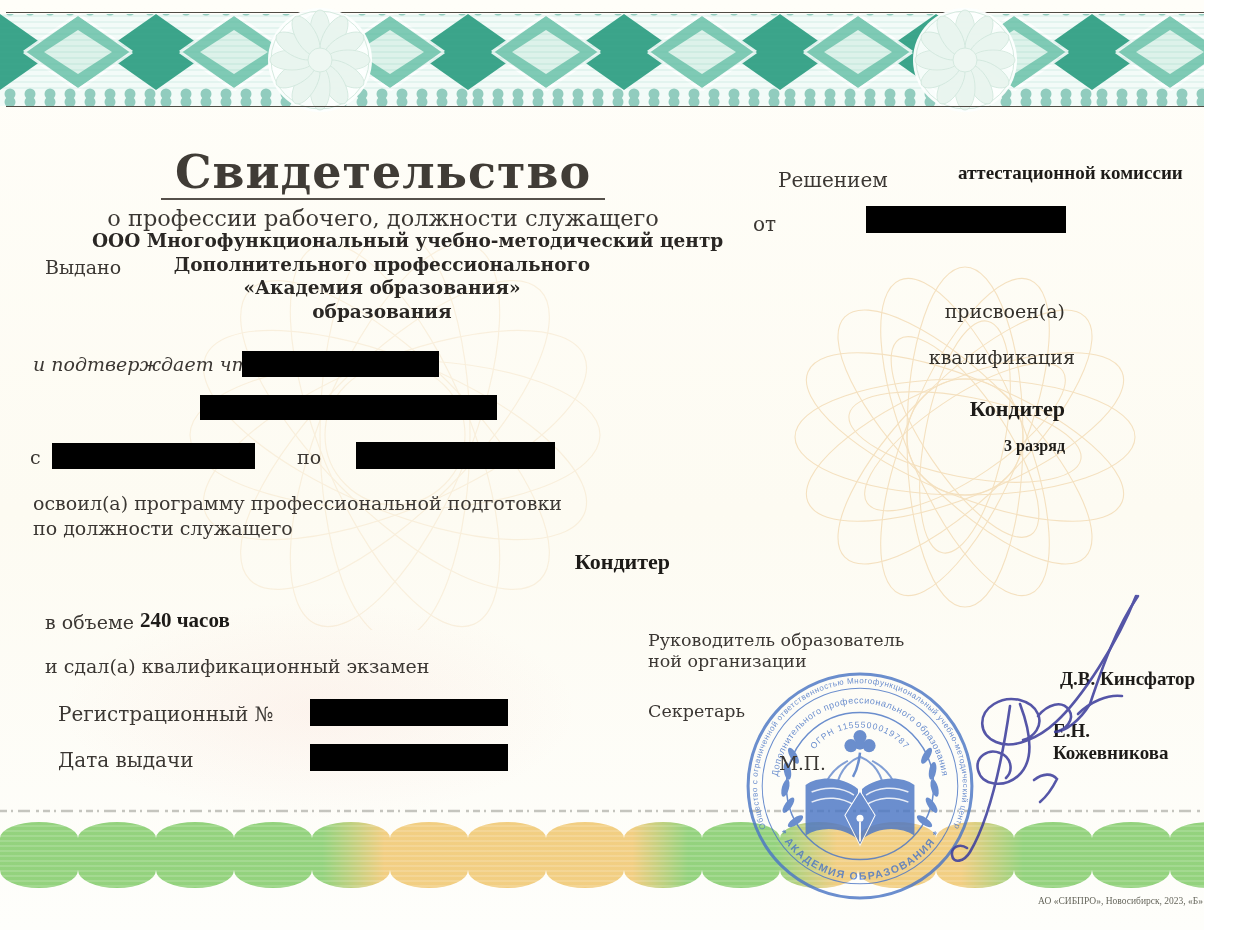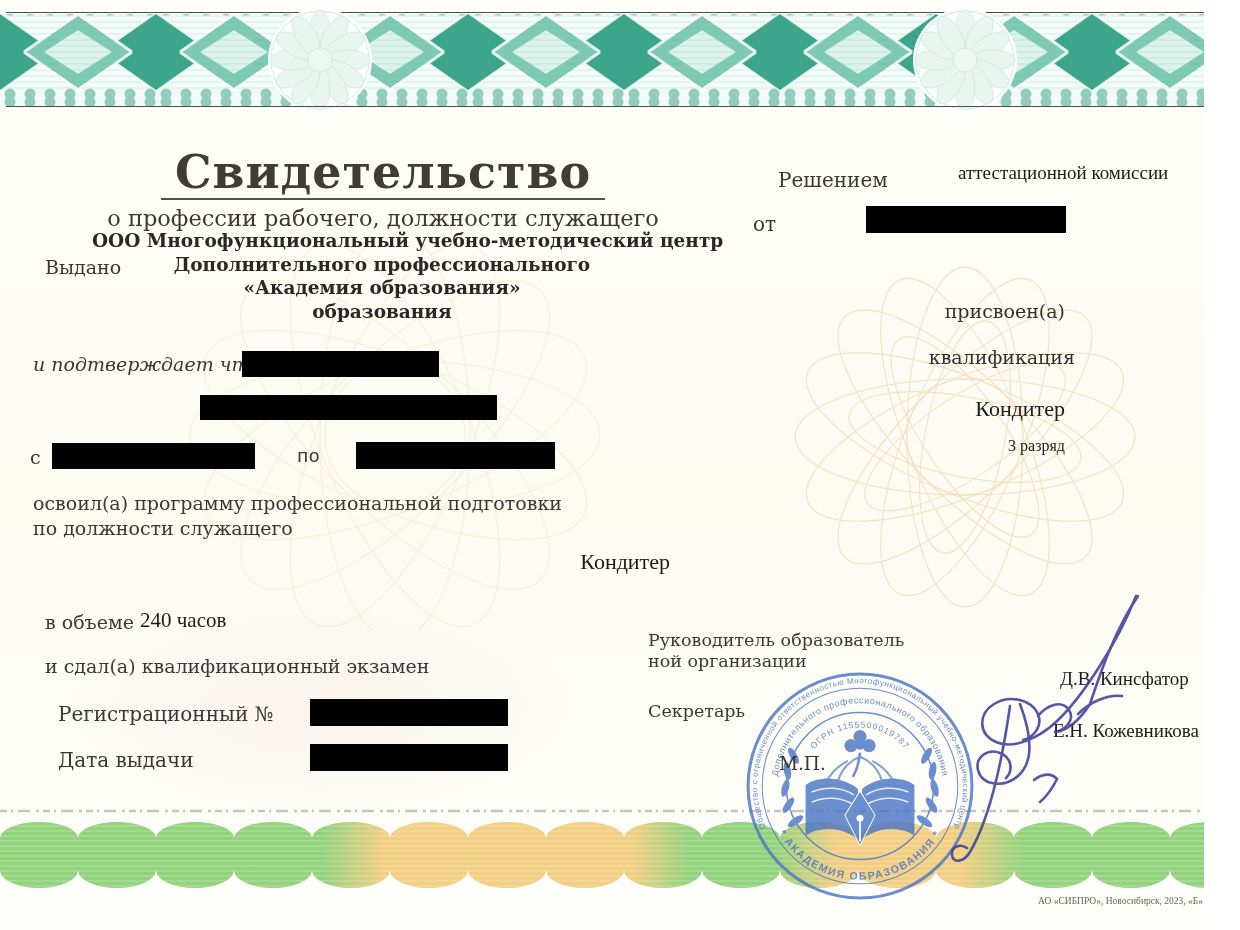--- a/index.html
+++ b/index.html
@@ -4,21 +4,21 @@
 <style>
   html,body{margin:0;padding:0;background:#ffffff;}
   .page{
     position:relative;width:1204px;height:930px;overflow:hidden;
     background:linear-gradient(180deg,#fffef9 0%,#fdfbf2 55%,#fefefb 100%);
     font-family:"DejaVu Serif","Liberation Serif",serif;color:#33302b;
   }
   .abs{position:absolute;}
   .label{font-size:19px;color:#3b3733;}
   .label-sm{font-size:17.5px;color:#3b3733;}
-  .value-bold{font-family:"Liberation Serif",serif;font-weight:400;color:#1d1b18;}
+  .value-bold{font-family:"Liberation Serif",serif;font-weight:700;color:#1d1b18;}
   .org-line{font-size:18.5px;font-weight:700;white-space:nowrap;color:#2a2724;}
   .org-block{width:580px;text-align:center;line-height:23.5px;}
   .center-col{text-align:right;}
   .redact{position:absolute;background:#000;z-index:30;}
   .title-wrap{width:630px;text-align:center;}
   .title-main{
     display:inline-block;font-size:46px;font-weight:600;letter-spacing:1px;color:#403c36;
     border-bottom:2px solid #55504a;padding:0 14px 2px 14px;line-height:1.05;
   }
   .title-sub{font-size:22.5px;color:#3b3733;margin-top:5px;}
@@ -154,21 +154,21 @@
     <div class="org-line">«Академия образования»</div>
     <div class="org-line">образования</div>
   </div>
 
   <div class="abs label" style="left:33px;top:353px;font-style:italic;">и подтверждает что</div>
   <div class="redact" style="left:242px;top:351px;width:197px;height:26px;"></div>
   <div class="redact" style="left:200px;top:395px;width:297px;height:25px;"></div>
 
   <div class="abs label" style="left:30px;top:446px;">с</div>
   <div class="redact" style="left:52px;top:443px;width:203px;height:26px;"></div>
-  <div class="abs label" style="left:297px;top:446px;font-family:Liberation Mono, monospace;">по</div>
+  <div class="abs label" style="left:297px;top:446px;">по</div>
   <div class="redact" style="left:356px;top:442px;width:199px;height:27px;"></div>
 
   <div class="abs label" style="left:33px;top:492px;">освоил(а) программу профессиональной подготовки</div>
   <div class="abs label" style="left:33px;top:517px;">по должности служащего</div>
   <div class="abs center-col value-bold" style="left:95px;top:549px;width:575px;font-size:22px;">Кондитер</div>
 
   <div class="abs label" style="left:45px;top:611px;">в объеме</div>
   <div class="abs value-bold" style="left:140px;top:608px;font-size:21px;">240 часов</div>
   <div class="abs label" style="left:45px;top:655px;">и сдал(а) квалификационный экзамен</div>
 

